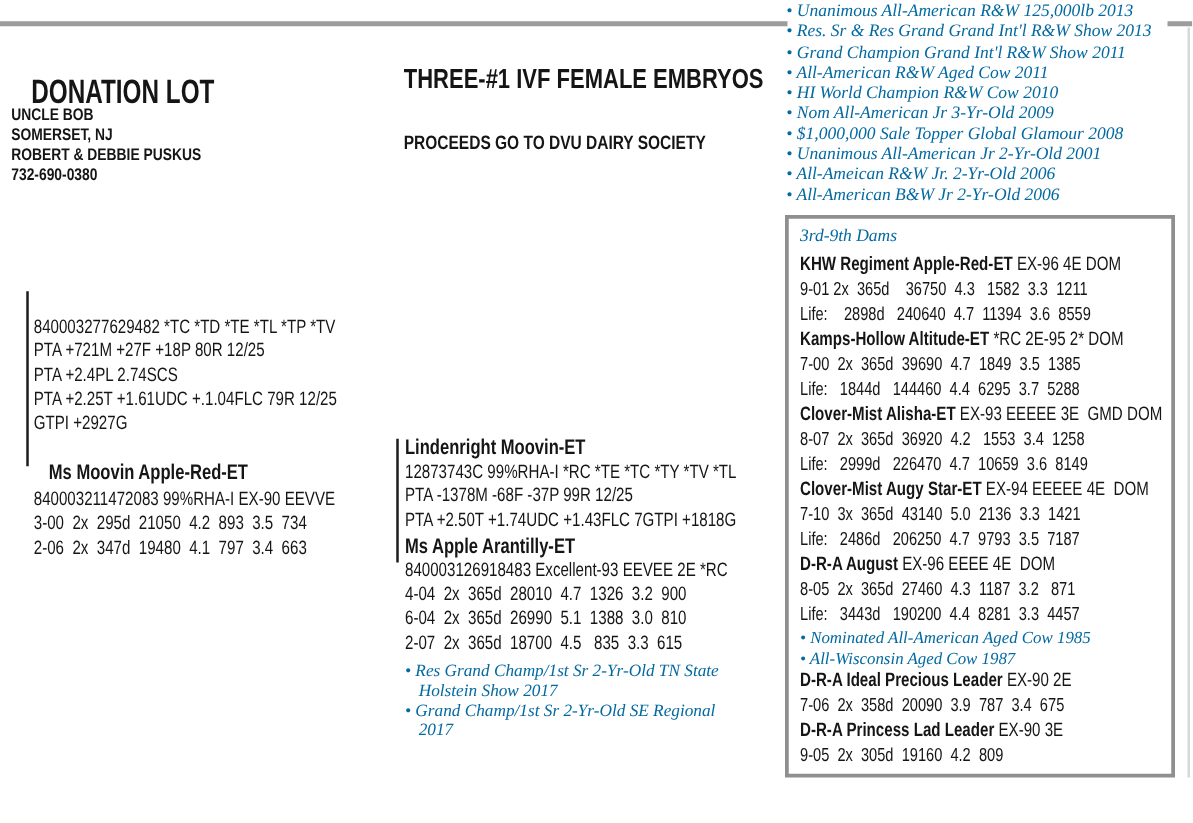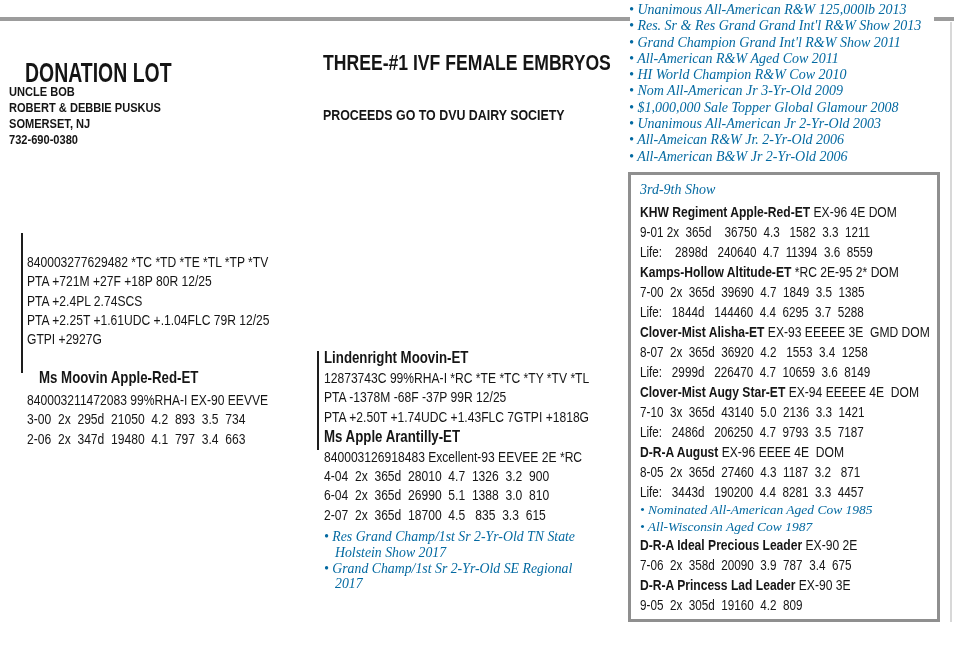--- a/index.html
+++ b/index.html
@@ -60,22 +60,22 @@
 
 <div class="page">
 
   <div class="rule left"></div>
   <div class="rule right"></div>
   <div class="edge-line"></div>
 
   <h1 class="lot-title"><span class="x">DONATION LOT</span></h1>
   <div class="consignor" id="consignor">
       <div><span class="x">UNCLE BOB</span></div>
+      <div><span class="x">SOMERSET, NJ</span></div>
       <div><span class="x">ROBERT &amp; DEBBIE PUSKUS</span></div>
-      <div><span class="x">SOMERSET, NJ</span></div>
       <div><span class="x">732-690-0380</span></div>
     </div>
 
   <div class="bracket sire-l"></div>
   <div class="blk-sire-lines" id="sire-lines">
       <div class="ped-line"><span class="x">840003277629482 *TC *TD *TE *TL *TP *TV</span></div>
       <div class="ped-line"><span class="x">PTA +721M +27F +18P 80R 12/25</span></div>
       <div class="ped-line"><span class="x">PTA +2.4PL 2.74SCS</span></div>
       <div class="ped-line"><span class="x">PTA +2.25T +1.61UDC +.1.04FLC 79R 12/25</span></div>
       <div class="ped-line"><span class="x">GTPI +2927G</span></div>
@@ -113,27 +113,27 @@
   </div>
 
   <div class="r-awards serif-it" id="r-awards">
       <div class="aw">• Unanimous All-American R&amp;W 125,000lb 2013</div>
       <div class="aw">• Res. Sr &amp; Res Grand Grand Int'l R&amp;W Show 2013</div>
       <div class="aw">• Grand Champion Grand Int'l R&amp;W Show 2011</div>
       <div class="aw">• All-American R&amp;W Aged Cow 2011</div>
       <div class="aw">• HI World Champion R&amp;W Cow 2010</div>
       <div class="aw">• Nom All-American Jr 3-Yr-Old 2009</div>
       <div class="aw">• $1,000,000 Sale Topper Global Glamour 2008</div>
-      <div class="aw">• Unanimous All-American Jr 2-Yr-Old 2003</div>
+      <div class="aw">• Unanimous All-American Jr 2-Yr-Old 2001</div>
       <div class="aw">• All-Ameican R&amp;W Jr. 2-Yr-Old 2006</div>
       <div class="aw">• All-American B&amp;W Jr 2-Yr-Old 2006</div>
     </div>
 
   <div class="dams-box">
-    <div class="dams-heading serif-it">3rd-9th Show</div>
+    <div class="dams-heading serif-it">3rd-9th Dams</div>
     <div id="dams-entries">
         <div class="dam-entry">
           <div class="dam-nameline"><span class="x"><span class="b">KHW Regiment Apple-Red-ET</span><span class="n"> EX-96 4E DOM</span></span></div>
           <div class="dam-rec"><span class="x">9-01 2x  365d    36750  4.3   1582  3.3  1211</span></div>
           <div class="dam-rec"><span class="x">Life:    2898d   240640  4.7  11394  3.6  8559</span></div>
         </div>
         <div class="dam-entry">
           <div class="dam-nameline"><span class="x"><span class="b">Kamps-Hollow Altitude-ET</span><span class="n"> *RC 2E-95 2* DOM</span></span></div>
           <div class="dam-rec"><span class="x">7-00  2x  365d  39690  4.7  1849  3.5  1385</span></div>
           <div class="dam-rec"><span class="x">Life:   1844d   144460  4.4  6295  3.7  5288</span></div>

